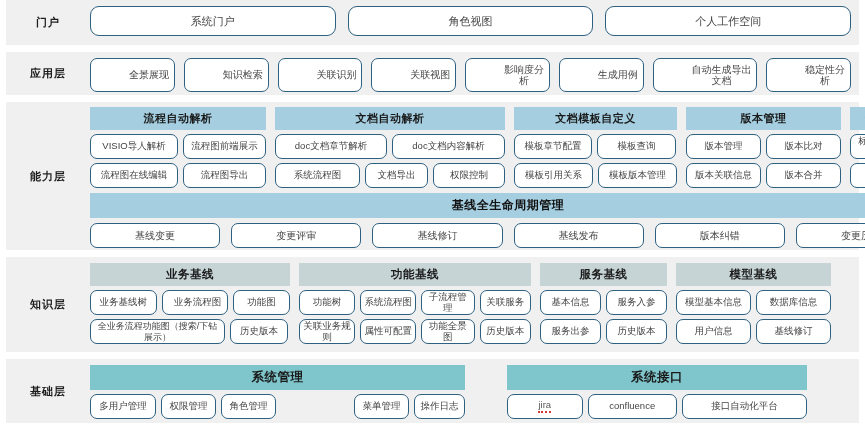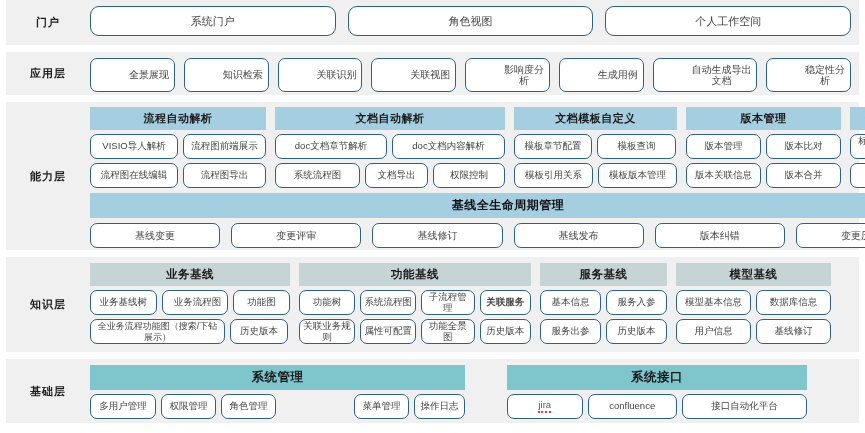--- a/index.html
+++ b/index.html
@@ -226,21 +226,21 @@
           </div>
         </div>
 
         <div class="group" style="width:232px;">
           <div class="group-head gray">功能基线</div>
           <div class="grid-rows">
             <div class="grid-row">
               <div class="pill" style="width:60px;">功能树</div>
               <div class="pill" style="width:60px;">系统流程图</div>
               <div class="pill" style="width:57px;">子流程管理</div>
-              <div class="pill" style="width:55px;font-weight:bold;">关联服务</div>
+              <div class="pill" style="width:55px;">关联服务</div>
             </div>
             <div class="grid-row">
               <div class="pill" style="width:60px;">关联业务规则</div>
               <div class="pill" style="width:60px;">属性可配置</div>
               <div class="pill" style="width:57px;">功能全景图</div>
               <div class="pill" style="width:55px;">历史版本</div>
             </div>
           </div>
         </div>
 

